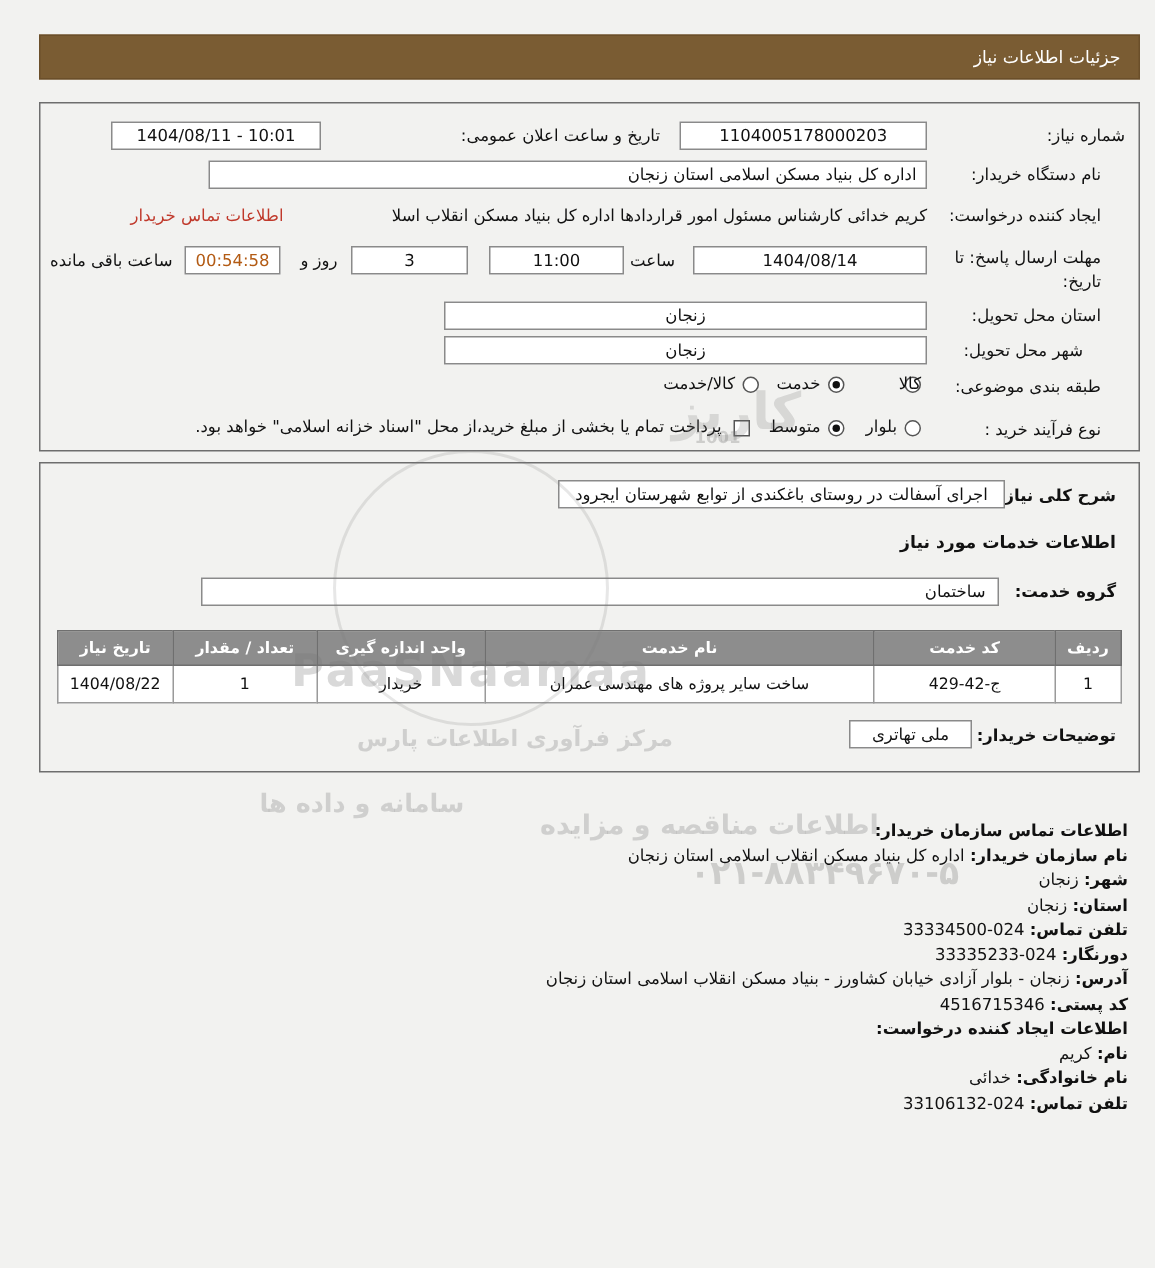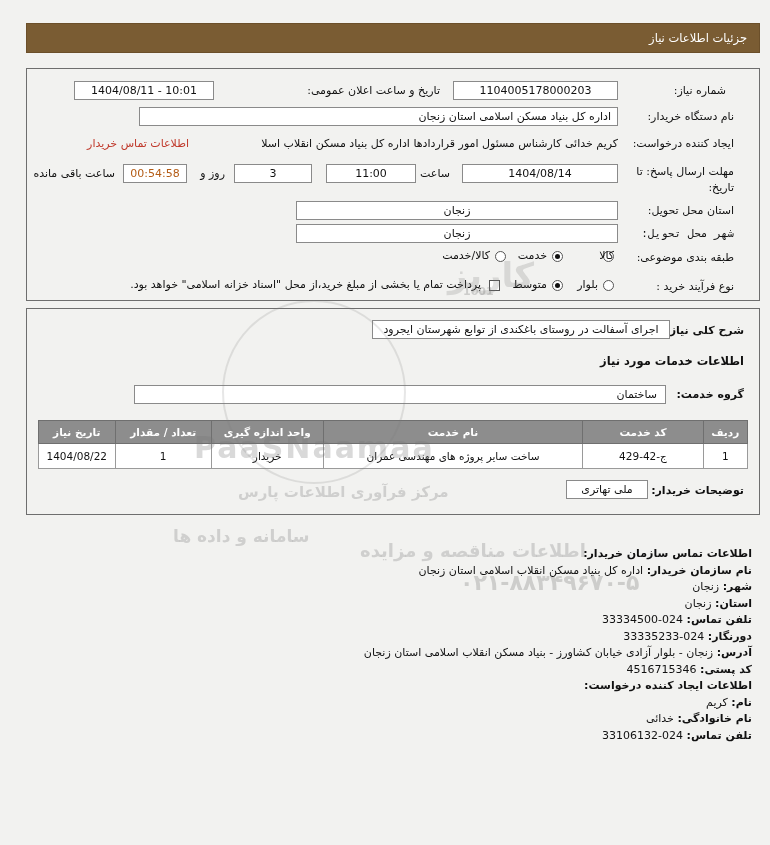--- a/index.html
+++ b/index.html
@@ -172,21 +172,21 @@
 <body>
 
 <div id="page">
 
   <div class="titlebar">
     <span>جزئیات اطلاعات نیاز</span>
   </div>
 
   <div class="panel" id="panel-top"></div>
 
-  <div class="label" style="right:44px; top:84px;">شماره نیاز:</div>
+  <div class="label" style="right:20px; top:84px;">شماره نیاز:</div>
   <div class="field ltr" style="right:152px; top:81px; width:165px;">1104005178000203</div>
 
   <div class="label" style="right:330px; top:84px;">تاریخ و ساعت اعلان عمومی:</div>
   <div class="field ltr" style="right:556px; top:81px; width:140px;">1404/08/11 - 10:01</div>
 
   <div class="label" style="right:36px; top:110px;">نام دستگاه خریدار:</div>
   <div class="field" style="right:152px; top:107px; width:479px; text-align:right; padding-right:6px;">اداره کل بنیاد مسکن اسلامی استان زنجان</div>
 
   <div class="label" style="right:36px; top:137px;">ایجاد کننده درخواست:</div>
   <div class="plain" style="right:152px; top:137px;">کریم خدائی کارشناس مسئول امور قراردادها اداره کل بنیاد مسکن انقلاب اسلا</div>
@@ -198,21 +198,21 @@
   <div class="label" style="right:320px; top:167px;">ساعت</div>
   <div class="field ltr" style="right:354px; top:164px; width:90px;">11:00</div>
   <div class="field" style="right:458px; top:164px; width:78px;">3</div>
   <div class="label" style="right:545px; top:167px;">روز و</div>
   <div class="field ltr" style="right:583px; top:164px; width:64px; color:#b35b14;">00:54:58</div>
   <div class="label" style="right:655px; top:167px;">ساعت باقی مانده</div>
 
   <div class="label" style="right:36px; top:204px;">استان محل تحویل:</div>
   <div class="field" style="right:152px; top:201px; width:322px;">زنجان</div>
 
-  <div class="label" style="right:36px; top:227px;font-family:Liberation Mono, monospace;">شهر محل تحویل:</div>
+  <div class="label" style="right:48px; top:227px;">شهر محل تحویل:</div>
   <div class="field" style="right:152px; top:224px; width:322px;">زنجان</div>
 
   <div class="label" style="right:36px; top:251px;">طبقه بندی موضوعی:</div>
   <div class="radio" style="right:156px; top:251px;"></div>
   <div class="plain" style="right:156px; top:249px;">کالا</div>
   <div class="radio checked" style="right:207px; top:251px;"></div>
   <div class="plain" style="right:223px; top:249px;">خدمت</div>
   <div class="radio" style="right:264px; top:251px;"></div>
   <div class="plain" style="right:280px; top:249px;">کالا/خدمت</div>
 

